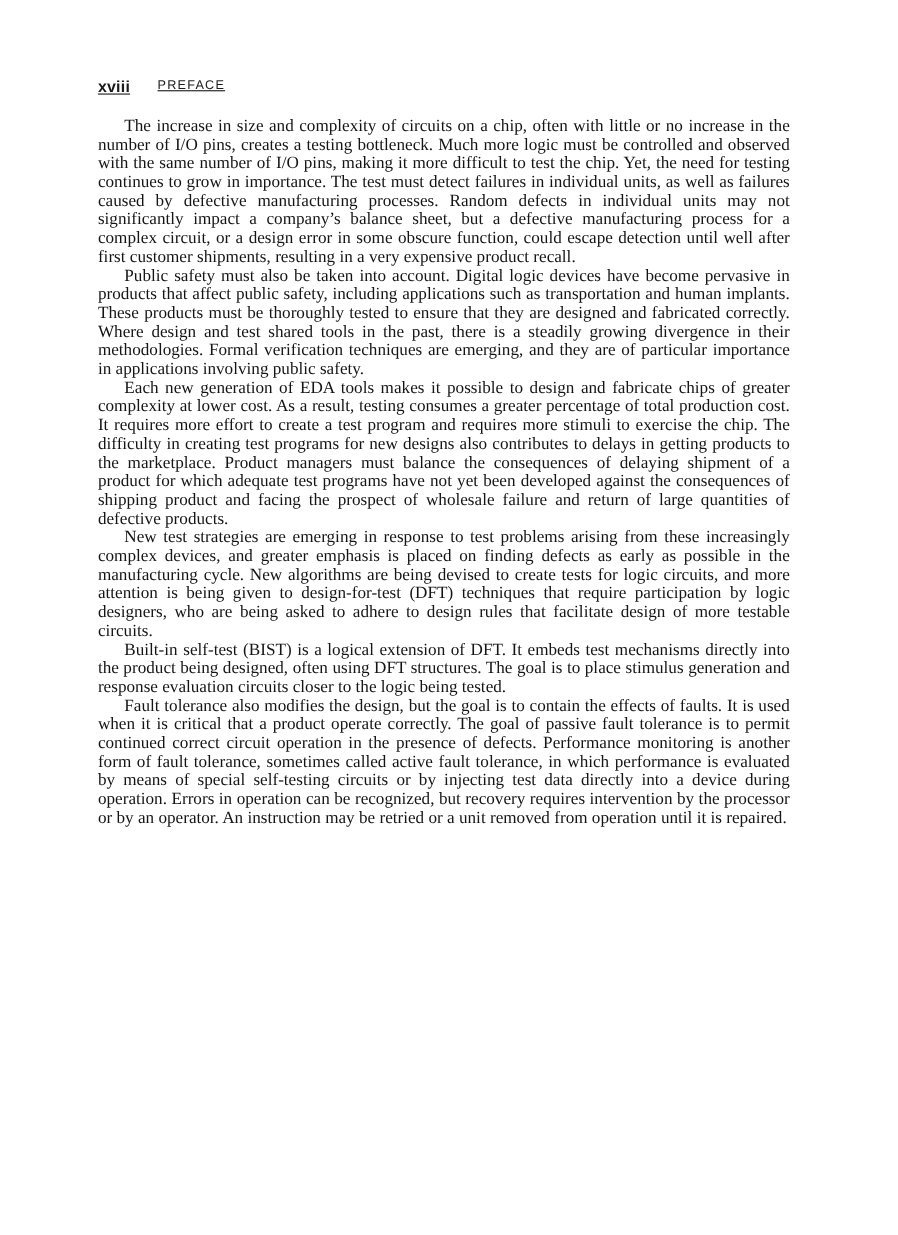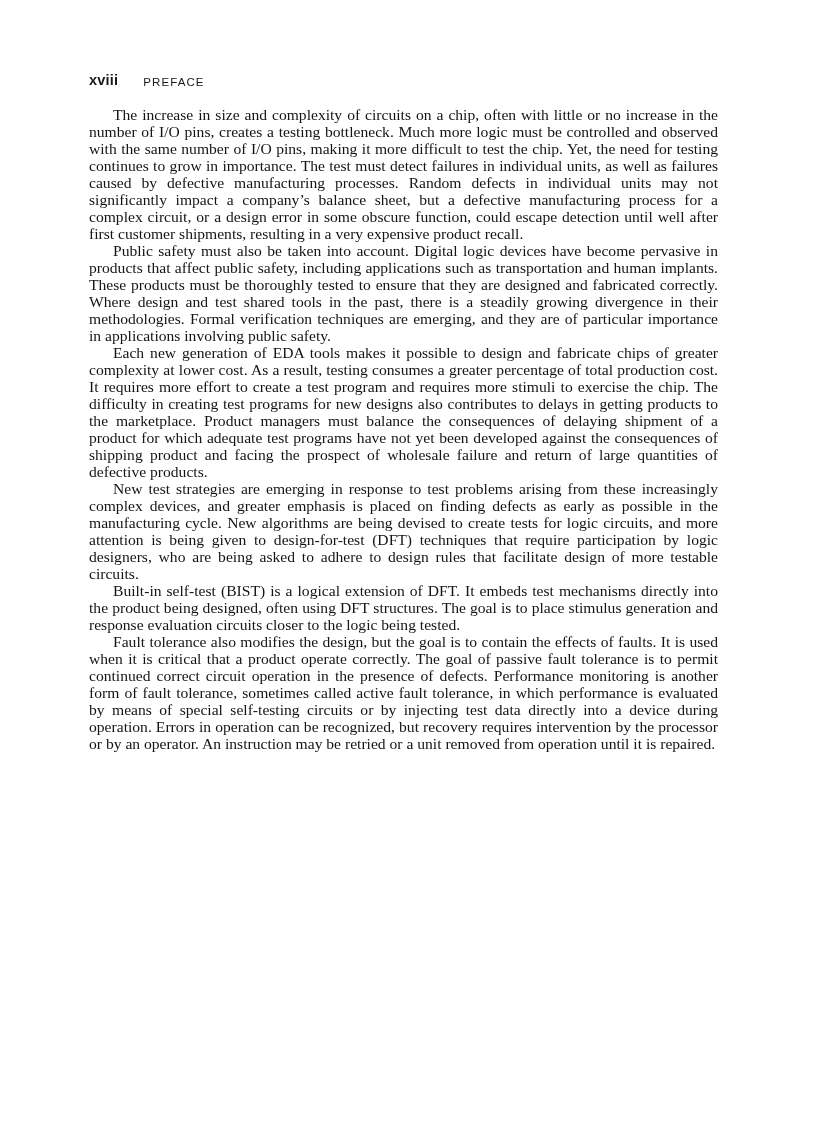--- a/index.html
+++ b/index.html
@@ -13,23 +13,24 @@
     height: 1123px;
     background: #ffffff;
     overflow: hidden;
     box-sizing: border-box;
   }
   .running-head {
     position: absolute;
     left: 89px;
     top: 72px;
     display: flex;
-    align-items: flex-end;
+    align-items: flex-start;
     font-family: "Liberation Sans", sans-serif;
     color: #1a1a1a;
+    text-decoration: underline;
   }
   .folio {
     font-size: 14.5px;
     font-weight: bold;
     letter-spacing: 0.2px;
   }
   .head-title {
     font-size: 11.5px;
     font-weight: normal;
     letter-spacing: 1.1px;

